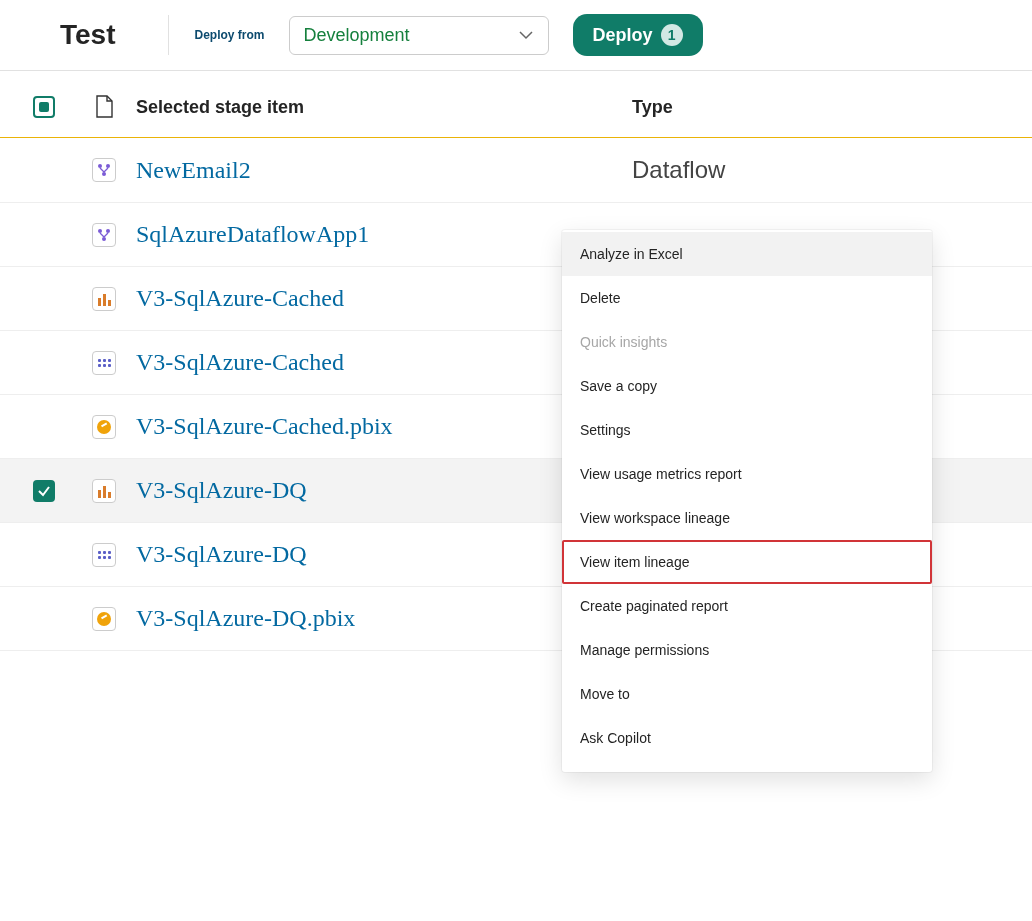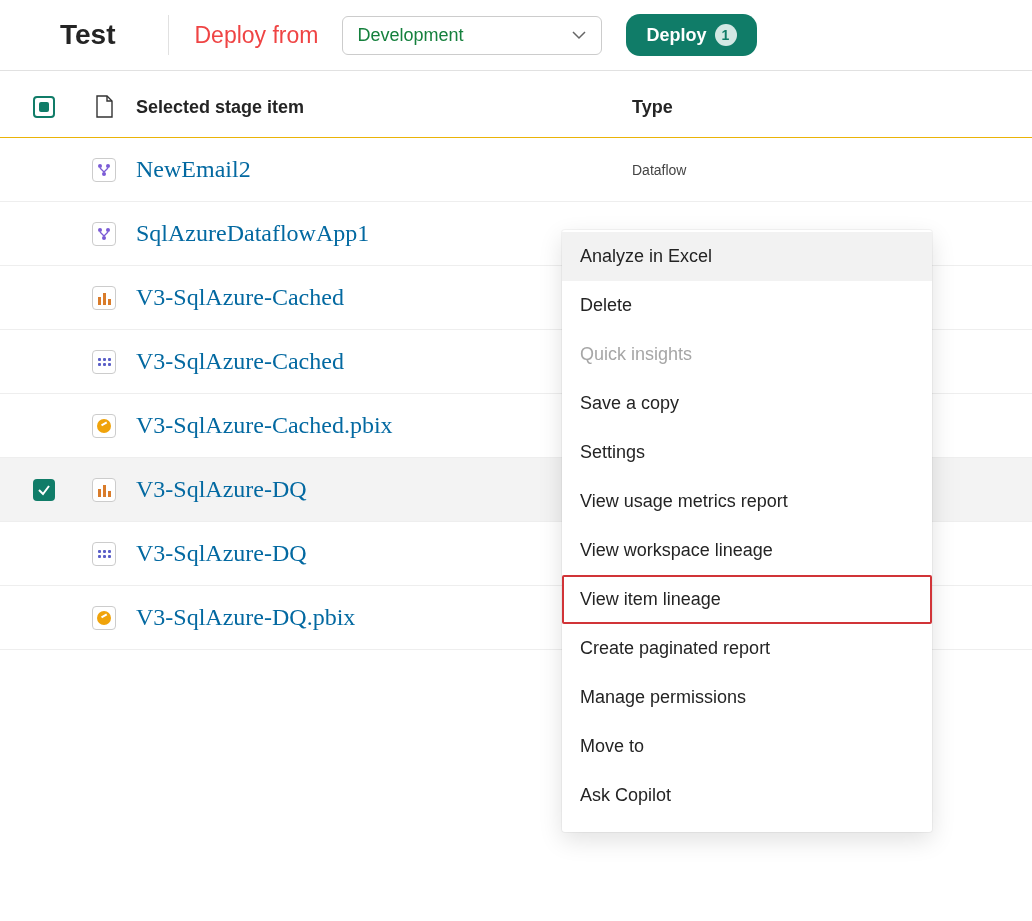--- a/index.html
+++ b/index.html
@@ -22,23 +22,23 @@
       color: #242424;
       margin-right: 28px;
     }
     .divider-v {
       width: 1px;
       height: 40px;
       background: #e1e1e1;
       margin-right: 2px;
     }
     .deploy-from-label {
-      font-size: 23px;
-      font-weight: 400;
-      color: #ef4444;
+      font-size: 12px;
+      font-weight: 700;
+      color: #0c4a6e;
     }
     .dropdown {
       display: flex;
       align-items: center;
       justify-content: space-between;
       border: 1px solid #ccc;
       border-radius: 6px;
       padding: 8px 14px;
       min-width: 260px;
       cursor: pointer;
@@ -114,21 +114,21 @@
 
     .row {
       display: grid;
       grid-template-columns: 56px 64px 1fr 400px;
       align-items: center;
       padding: 18px 0 18px 16px;
       border-bottom: 1px solid #eee;
     }
     .row.selected { background: #f3f3f3; }
     .item-name { font-size: 24px; color: #0369a1; font-family: Liberation Serif, serif; }
-    .item-type { font-size: 14px; color: #444; }
+    .item-type { font-size: 24px; color: #444; }
 
     .type-icon {
       width: 24px; height: 24px;
       border: 1px solid #ccc;
       border-radius: 4px;
       display: flex; align-items: center; justify-content: center;
       background: #fff;
     }
     .bars { display: flex; gap: 2px; align-items: flex-end; height: 14px; }
     .bars span { width: 3px; background: #d97c2b; }
@@ -146,21 +146,21 @@
       top: 230px;
       width: 370px;
       background: #fff;
       box-shadow: 0 8px 24px rgba(0,0,0,0.12), 0 0 0 1px rgba(0,0,0,0.04);
       border-radius: 3px;
       padding: 2px 0 12px 0;
       z-index: 100;
     }
     .menu-item {
       padding: 14px 18px;
-      font-size: 18px;
+      font-size: 14px;
       cursor: pointer;
       color: #242424;
     }
     .menu-item.hovered { background: #f2f2f2; }
     .menu-item.disabled { color: #a6a6a6; cursor: default; }
     .menu-item.highlighted {
       outline: 2.5px solid #d13438;
       outline-offset: -2px;
       border-radius: 2px;
     }

